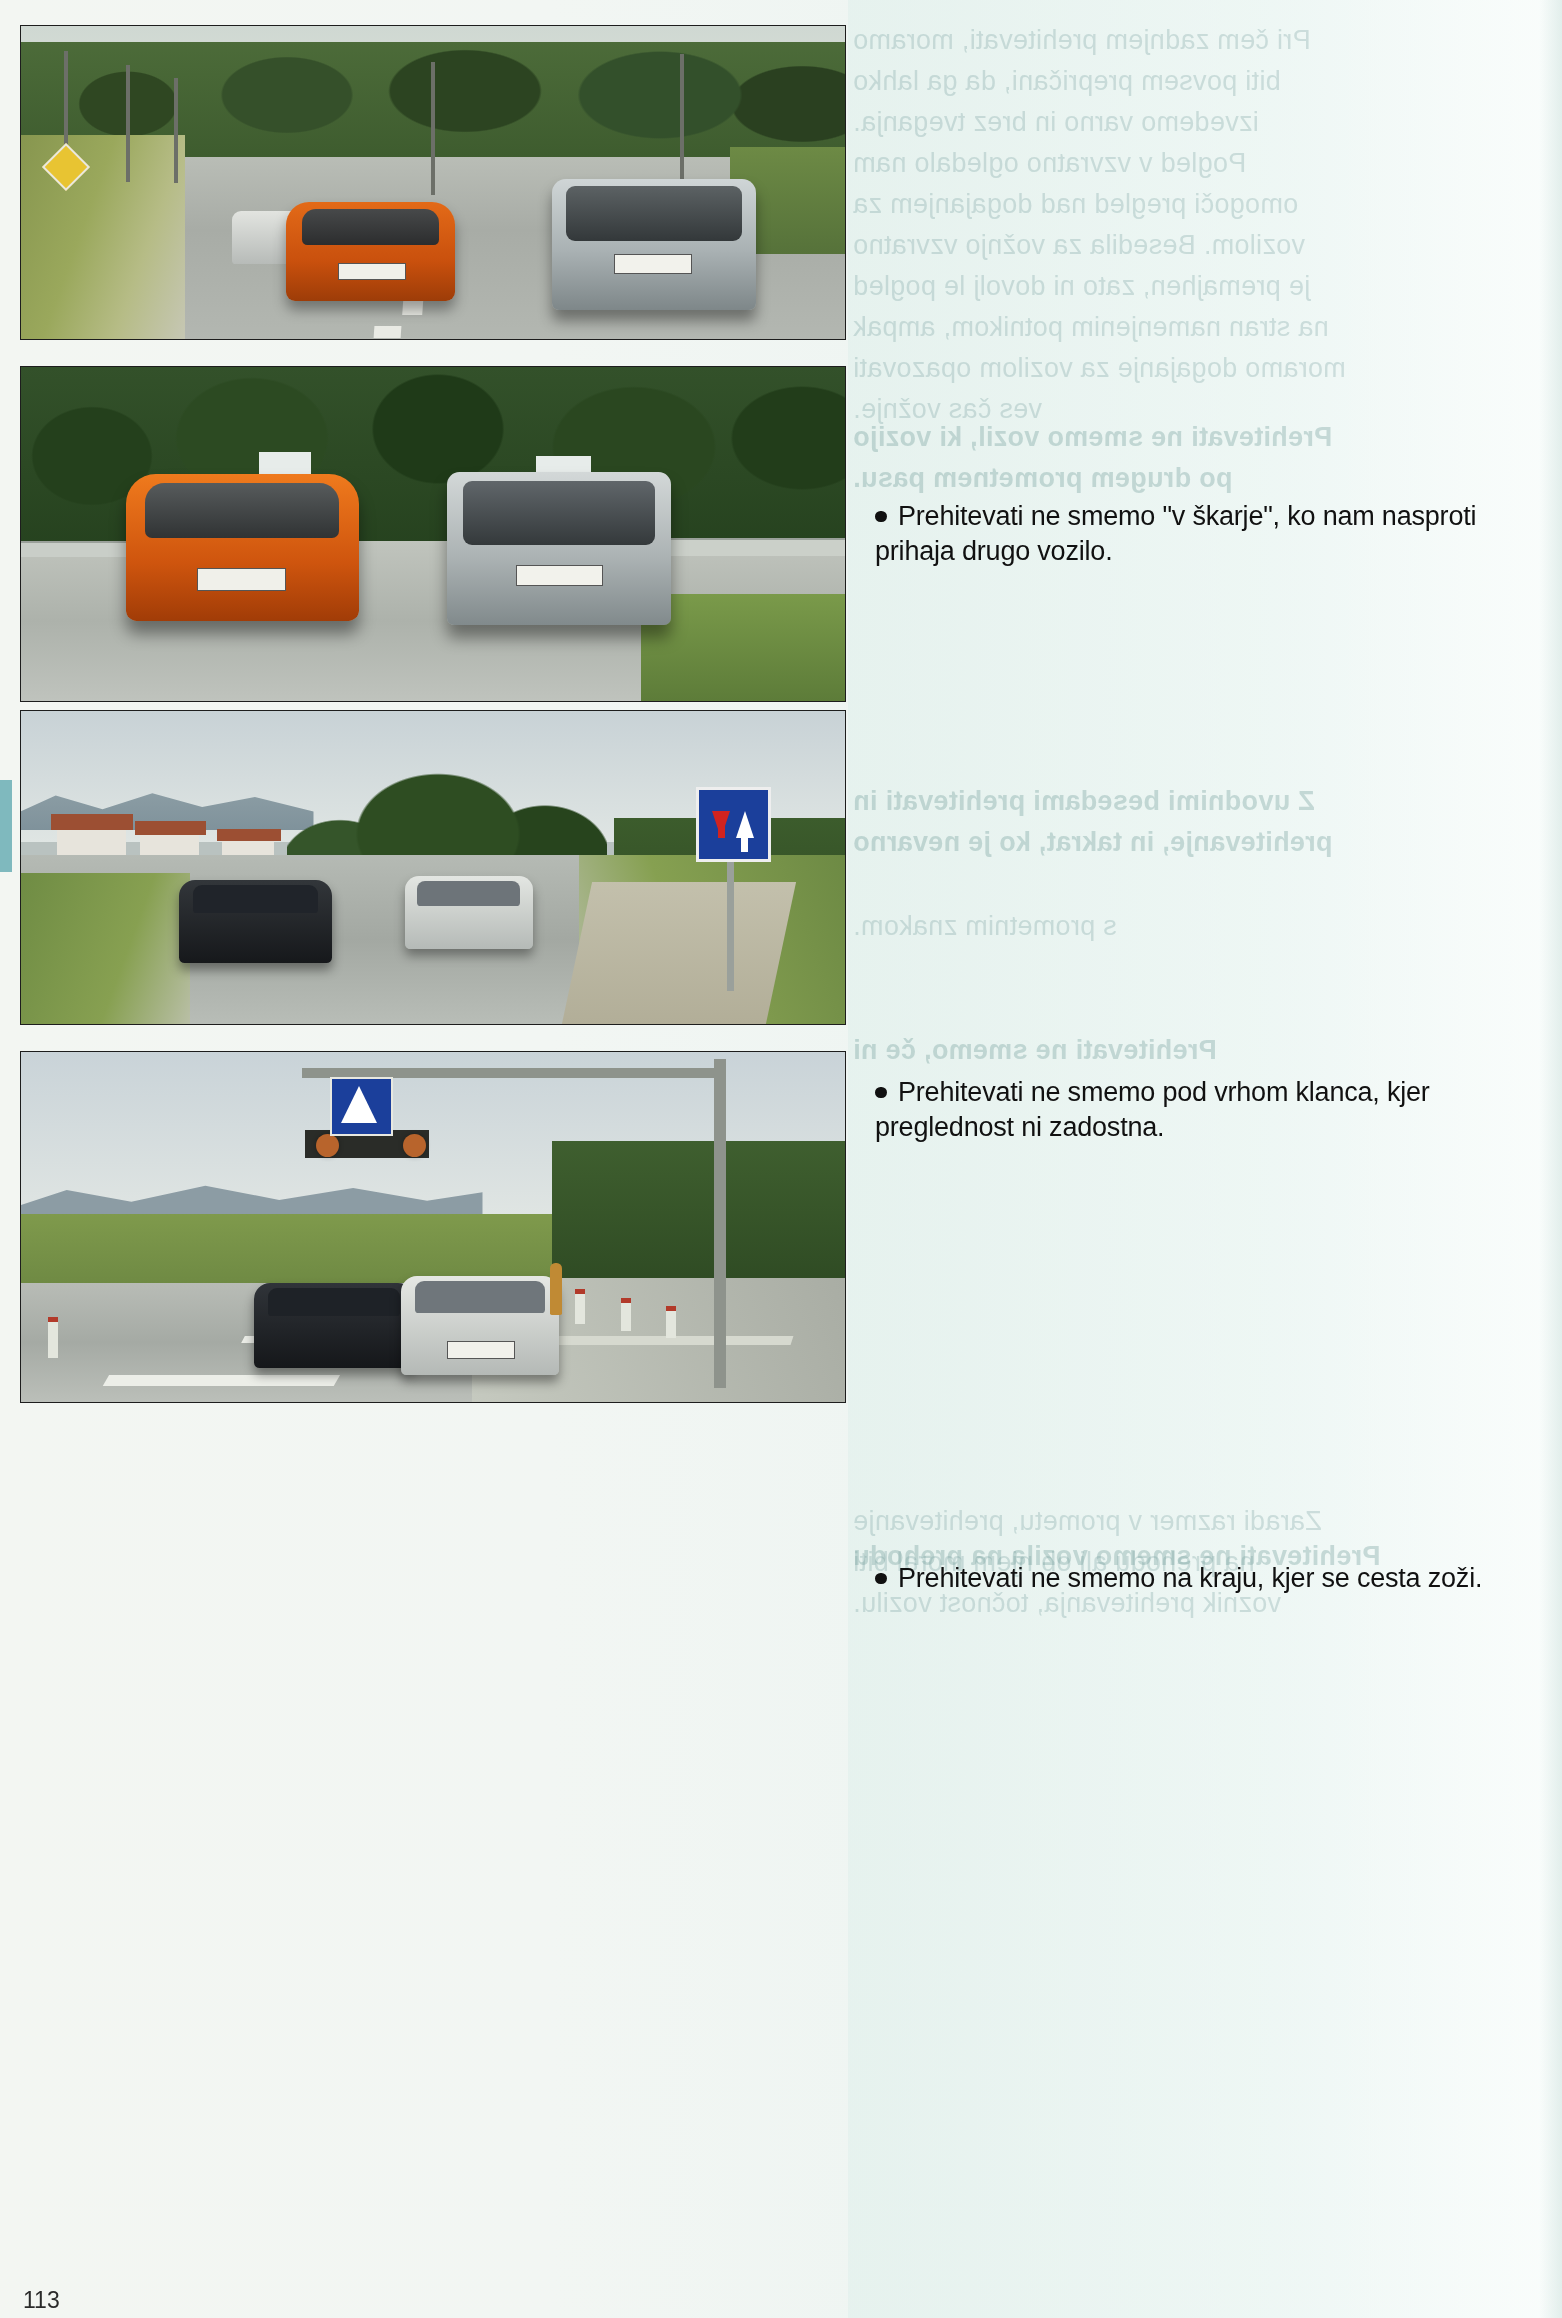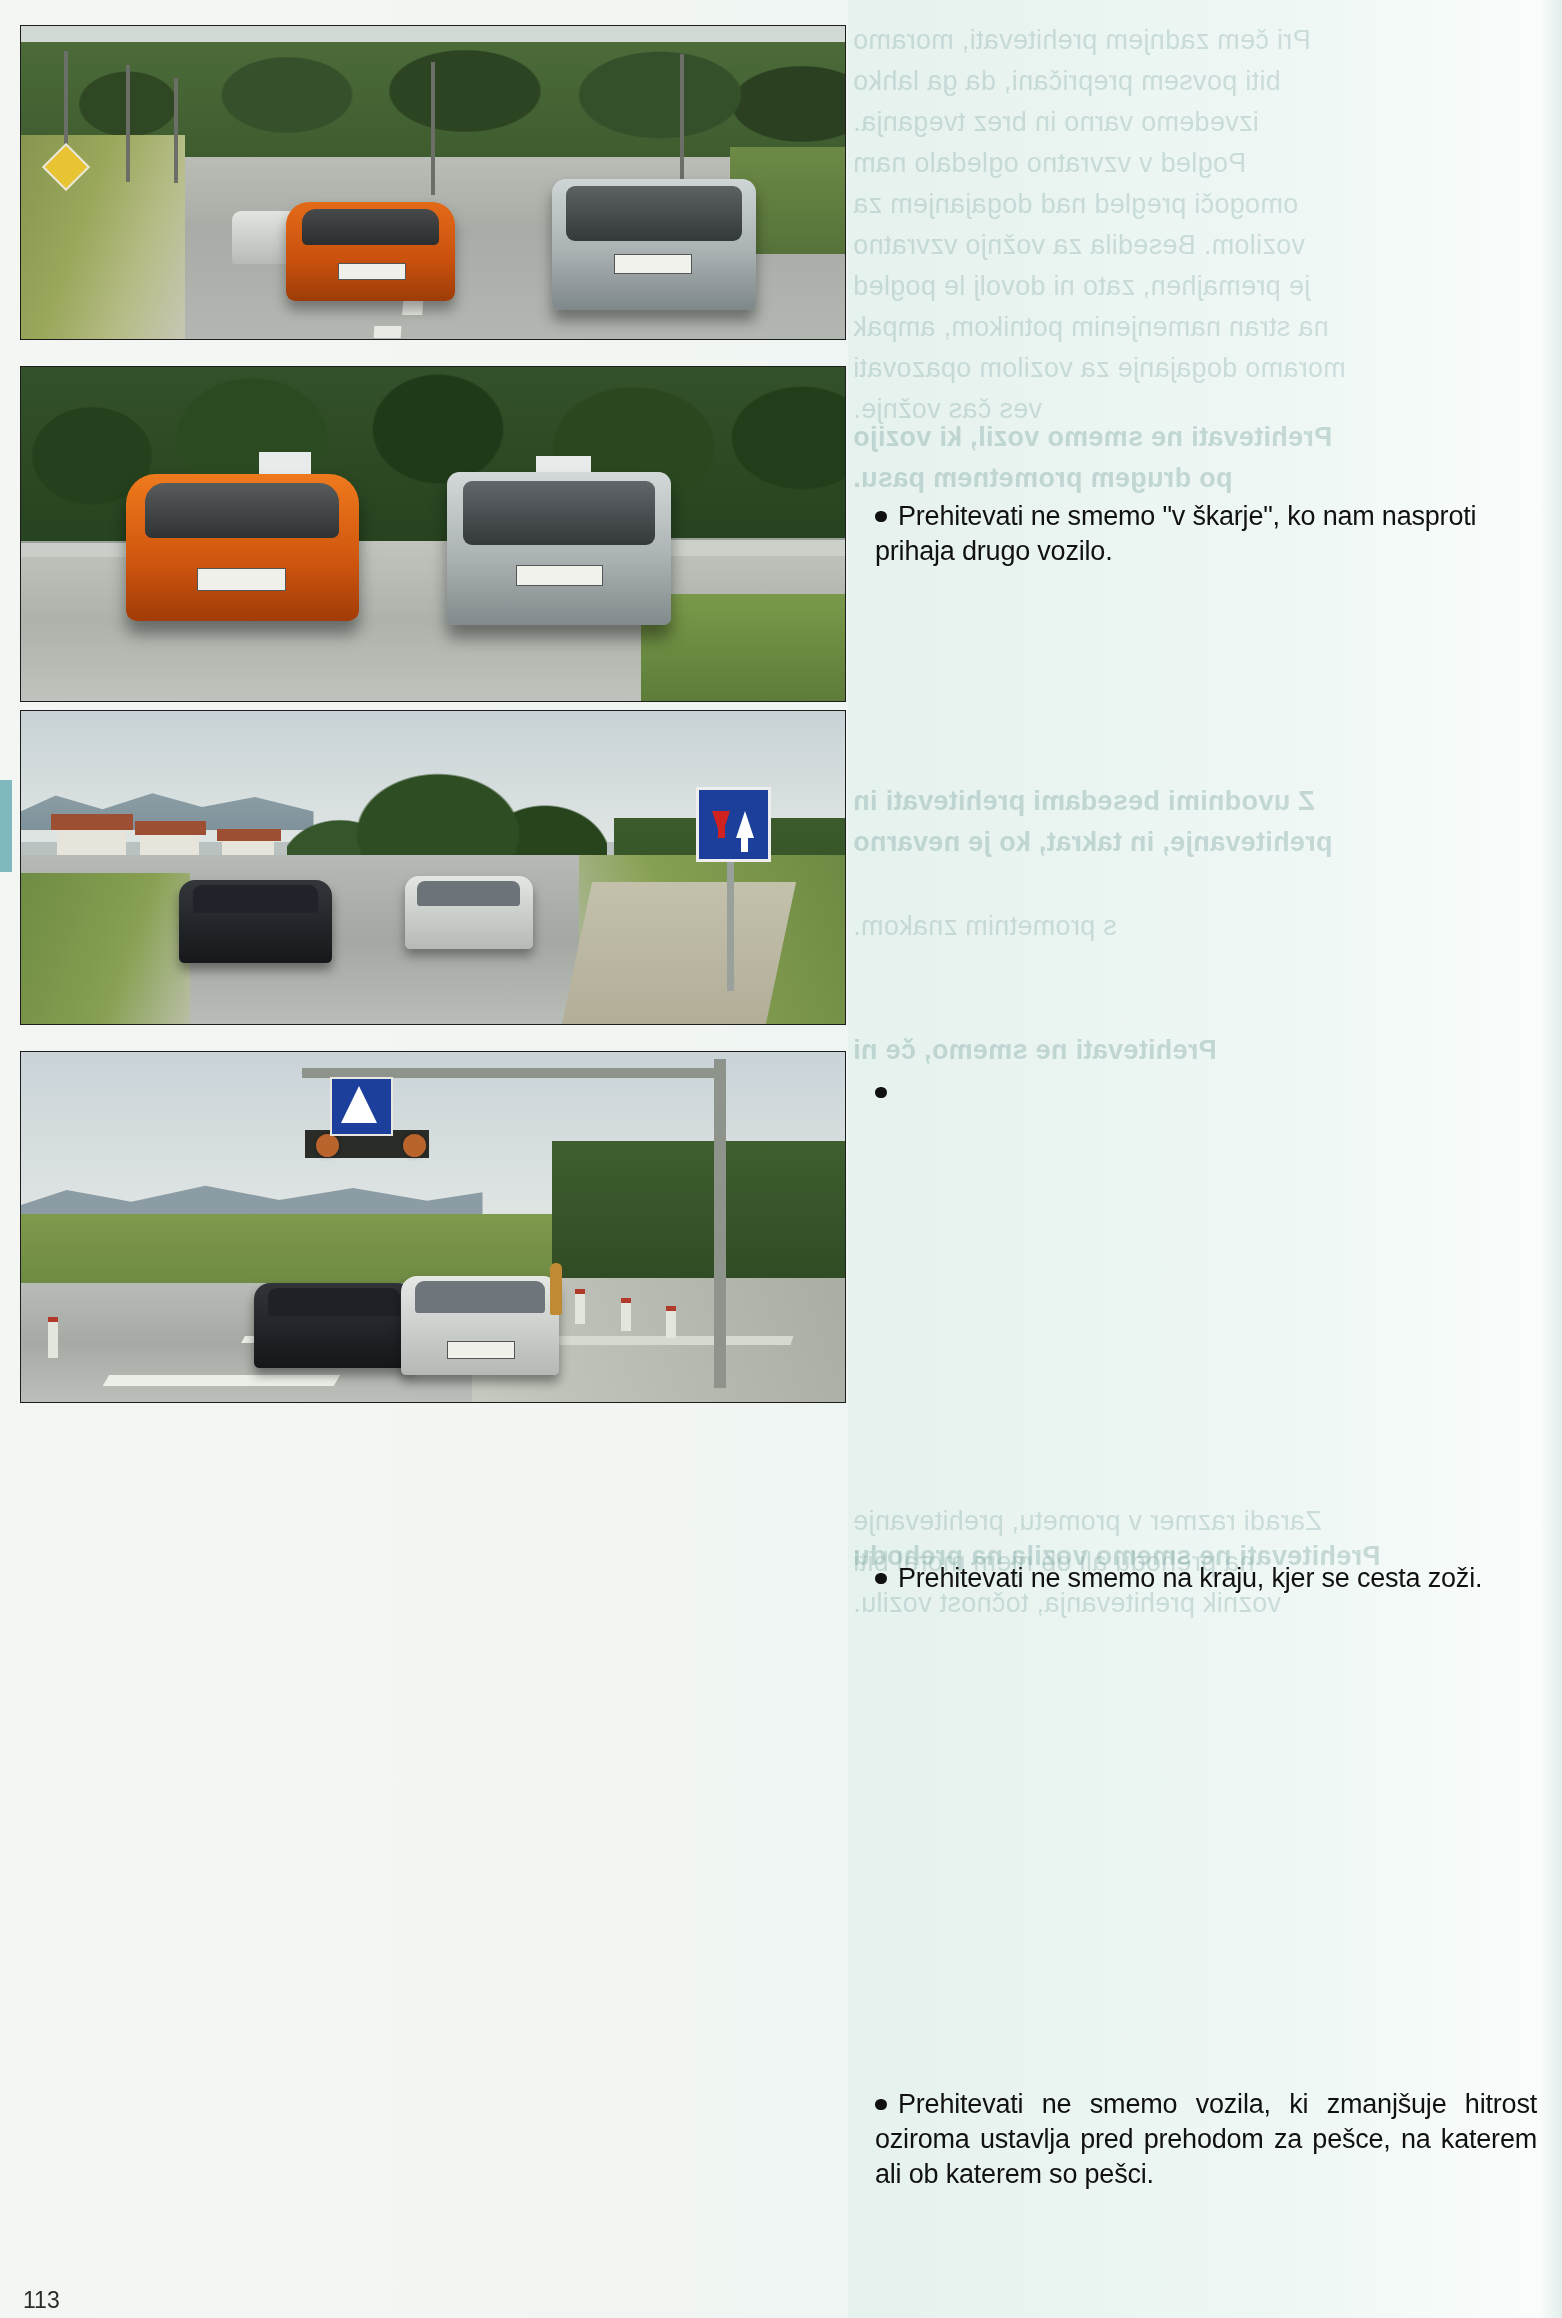--- a/index.html
+++ b/index.html
@@ -347,21 +347,21 @@
       <div class="win"></div>
       <div class="plate"></div>
     </div>
     <div class="car-silver">
       <div class="win"></div>
       <div class="plate"></div>
     </div>
   </div>
 
   <div class="caption" style="left:875px; top:1075px; width:653px;">
-    <p><span class="bullet"></span></p>
+    <p><span class="bullet"></span><span>Prehitevati ne smemo pod vrhom klanca, kjer preglednost ni zadostna.</span></p>
   </div>
 
   <div class="photo p3">
     <div class="sky"></div>
     <div class="hills"></div>
     <div class="houses">
       <div class="house" style="left:9px;top:34px;width:69px;height:46px;"></div>
       <div class="roof" style="left:3.6px;top:21px;width:82px;height:16px;"></div>
       <div class="house" style="left:92px;top:39px;width:59px;height:41px;"></div>
       <div class="roof" style="left:87px;top:28px;width:71px;height:14px;"></div>
@@ -422,19 +422,16 @@
     <div class="car-dark">
       <div class="win"></div>
     </div>
     <div class="car-light">
       <div class="win"></div>
       <div class="plate"></div>
     </div>
     <div class="pedestrian"></div>
   </div>
 
-  <div class="caption justify" style="left:875px; top:2087px; width:662px;">
-    <p><span class="bullet"></span><span>Prehitevati ne smemo vozila, ki zmanjšuje hitrost oziroma ustavlja pred prehodom za pešce, na katerem ali ob katerem so pešci.</span></p>
-  </div>
 
   <div class="page-number">113</div>
 </div>
 
 
 </body></html>

